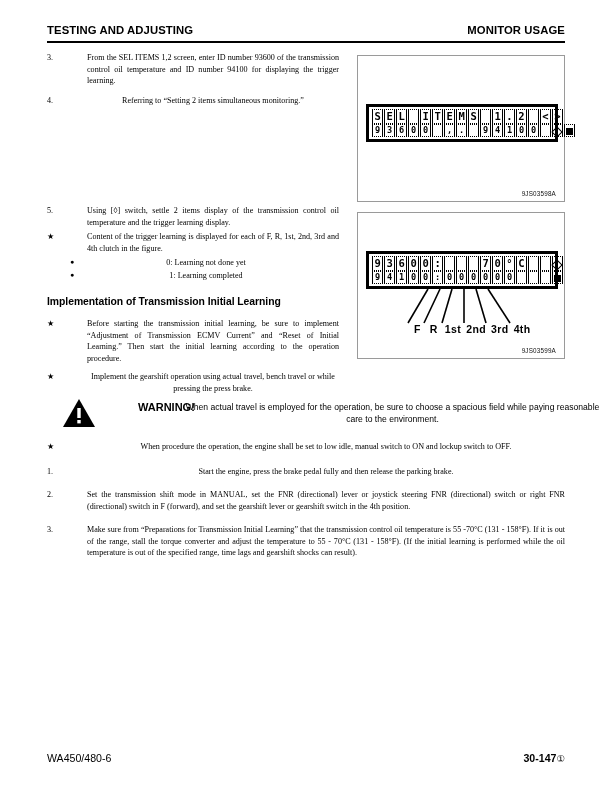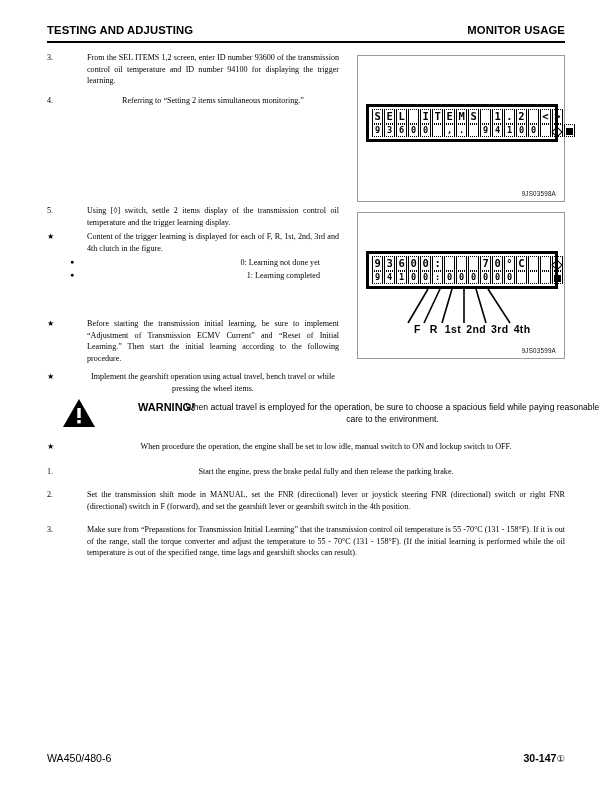--- a/index.html
+++ b/index.html
@@ -67,21 +67,21 @@
   }
   .row > .tx.left { text-align: center; }
 
   .subrow > .mk {
     width: 16px;
     font-size: 7px;
     line-height: 11.6px;
   }
   .subrow > .tx {
     margin-left: 22px;
-    text-align: right;
+    text-align: center;
   }
 
   
   .sec-head {
     position: absolute;
     font-family: "Liberation Sans", sans-serif;
     font-weight: bold;
     font-size: 10.4px;
     letter-spacing: -0.05px;
   }
@@ -275,29 +275,30 @@
 
   <div class="row subrow" style="left:70px; top:257px; width:250px;">
     <span class="mk">●</span>
     <span class="tx">0: Learning not done yet</span>
   </div>
   <div class="row subrow" style="left:70px; top:270px; width:250px;">
     <span class="mk">●</span>
     <span class="tx">1: Learning completed</span>
   </div>
 
+  <div class="sec-head" style="left:47px; top:296px;">Implementation of Transmission Initial Learning</div>
 
   <div class="row" style="left:47px; top:318px; width:292px;">
     <span class="mk star">★</span>
-    <span class="tx">Before starting the transmission initial learning, be sure to implement “Adjustment of Transmission ECMV Current” and “Reset of Initial Learning.” Then start the initial learning according to the following procedure.</span>
+    <span class="tx">Before starting the transmission initial learning, be sure to implement “Adjustment of Transmission ECMV Current” and “Reset of Initial Learning.” Then start the initial learning according to the operation procedure.</span>
   </div>
 
   <div class="row" style="left:47px; top:371px; width:292px;">
     <span class="mk star">★</span>
-    <span class="tx left">Implement the gearshift operation using actual travel, bench travel or while pressing the wheel items.</span>
+    <span class="tx left">Implement the gearshift operation using actual travel, bench travel or while pressing the press brake.</span>
   </div>
 
   <div class="warn" style="left:62px; top:398px; width:500px; height:36px;">
     <svg class="tri" viewBox="0 0 34 30">
       <polygon points="17,1 33,29 1,29" fill="#000"></polygon>
       <rect x="15.3" y="10" width="3.4" height="10" fill="#fff"></rect>
       <rect x="15.3" y="22" width="3.4" height="3.4" fill="#fff"></rect>
     </svg>
     <span class="wlabel">WARNING!</span>
     <span class="wtext">When actual travel is employed for the operation, be sure to choose a spacious field while paying reasonable care to the environment.</span>

